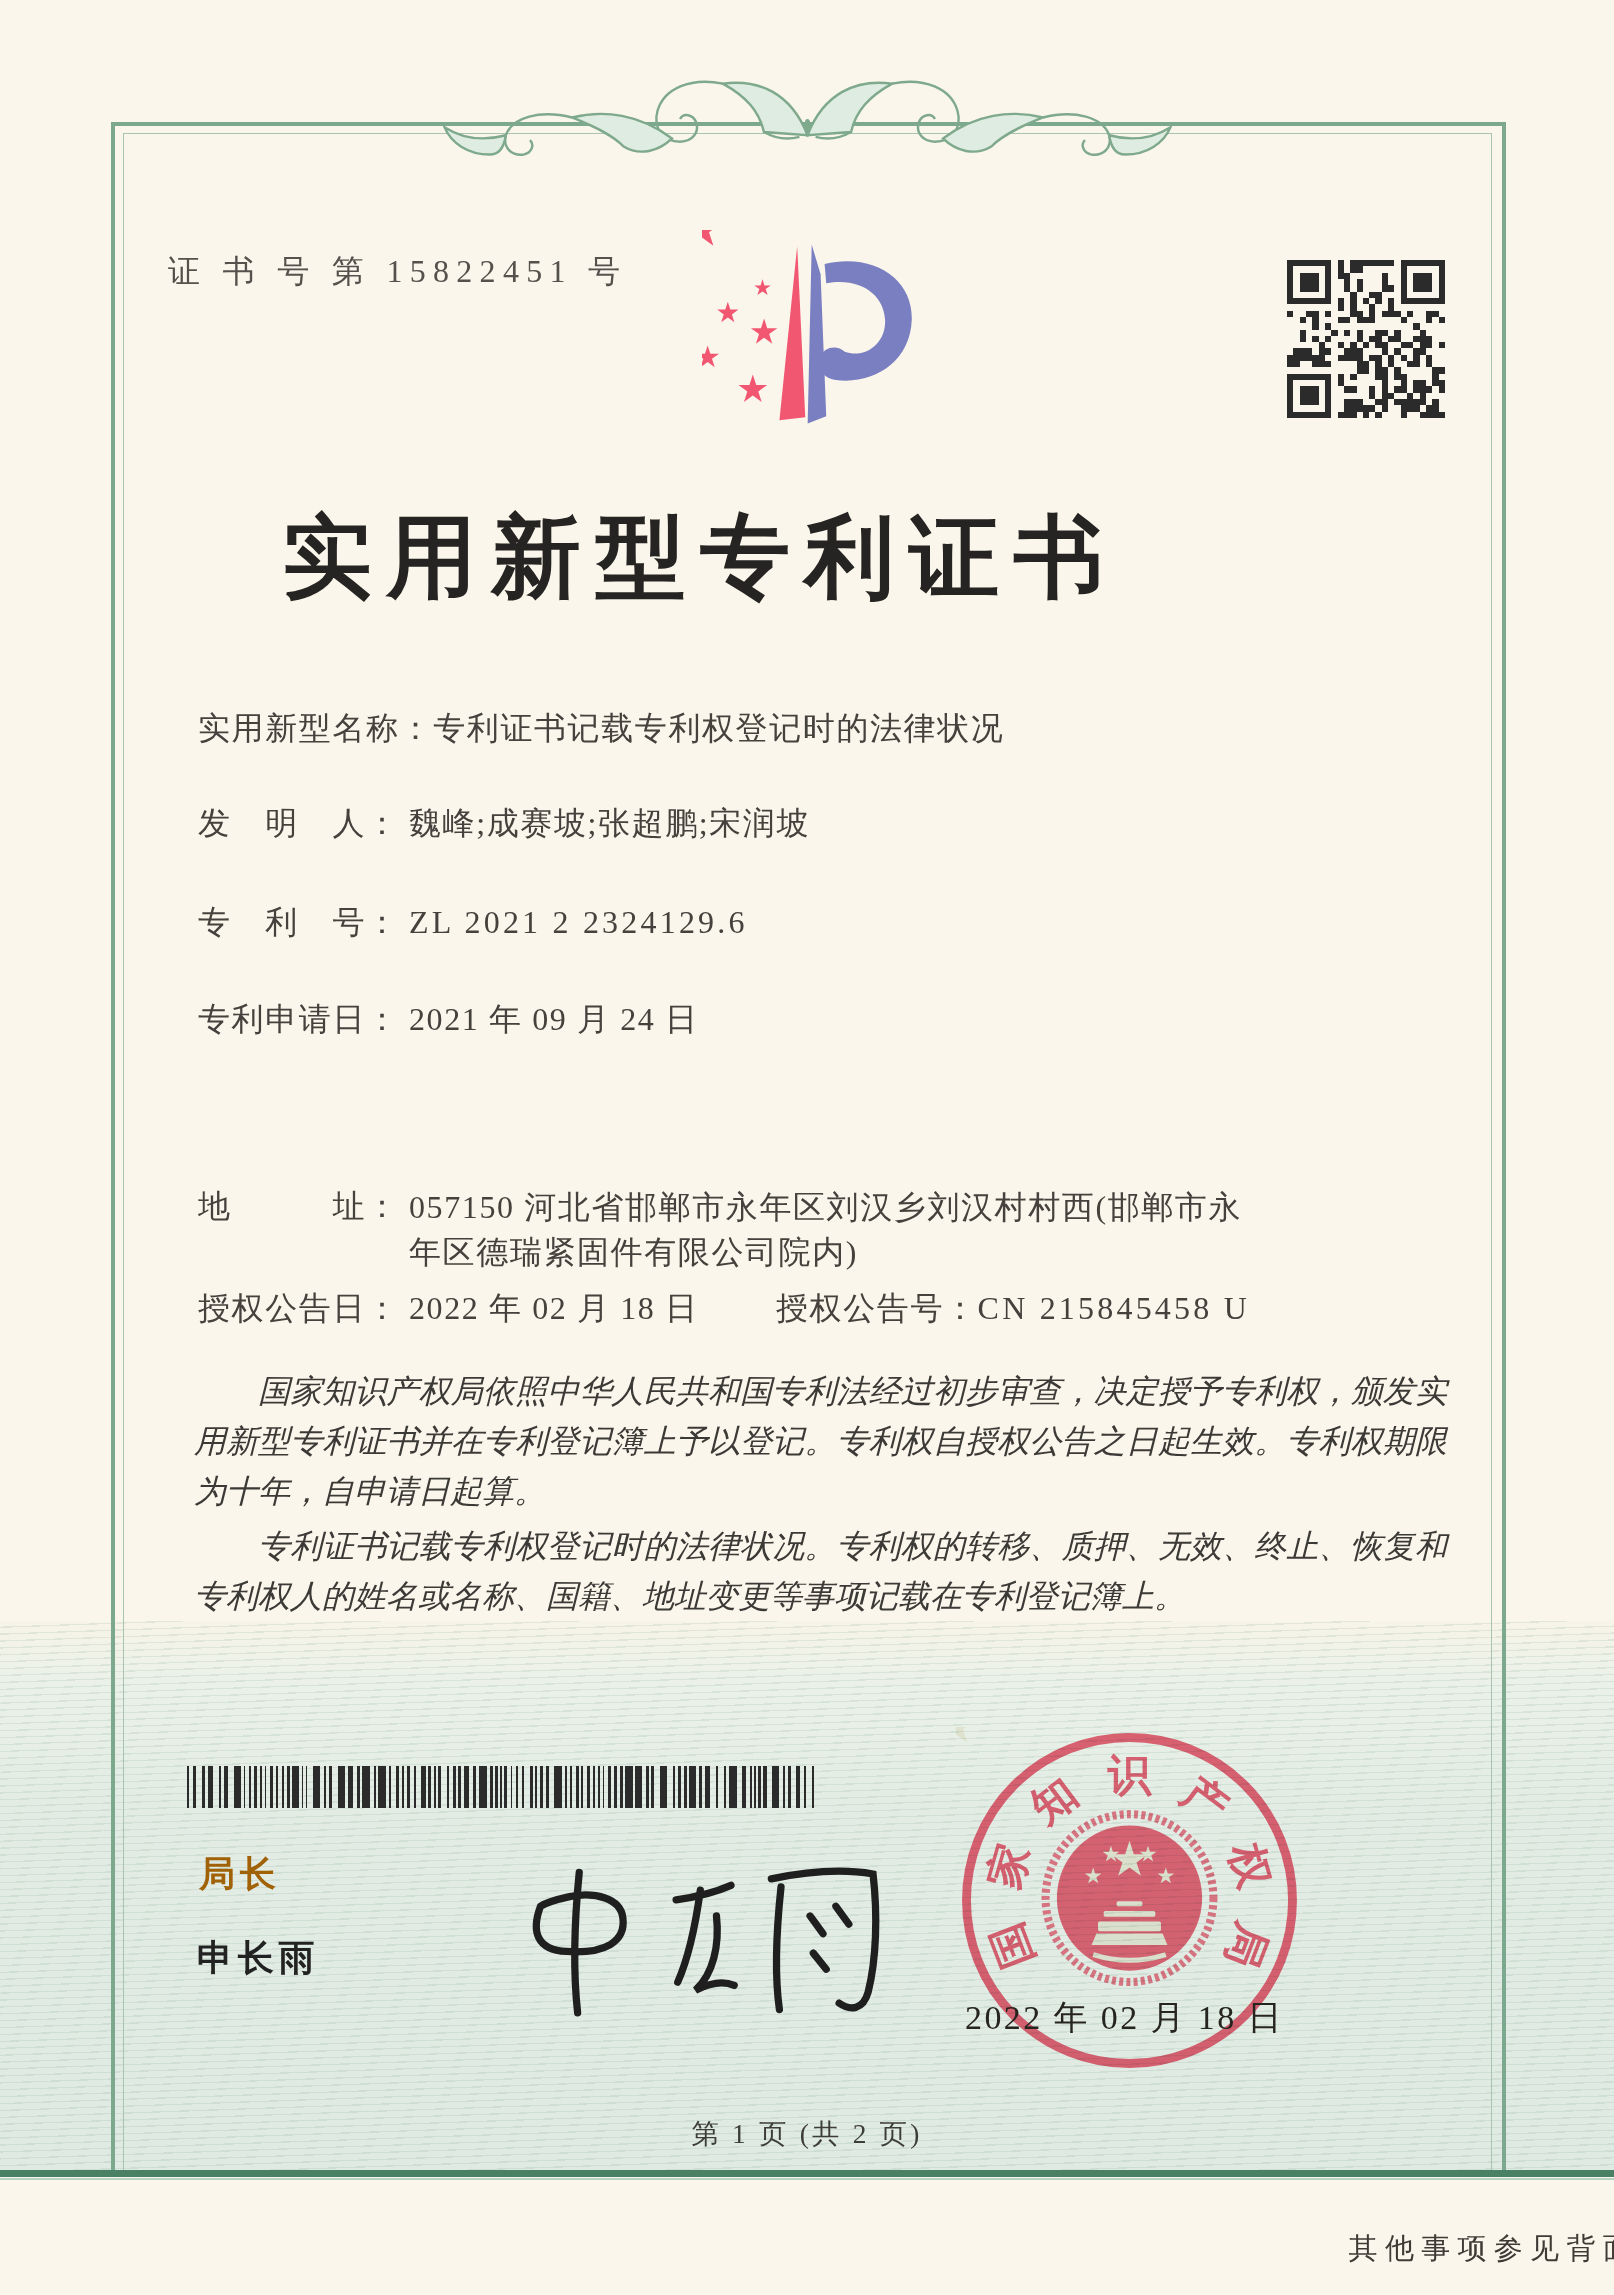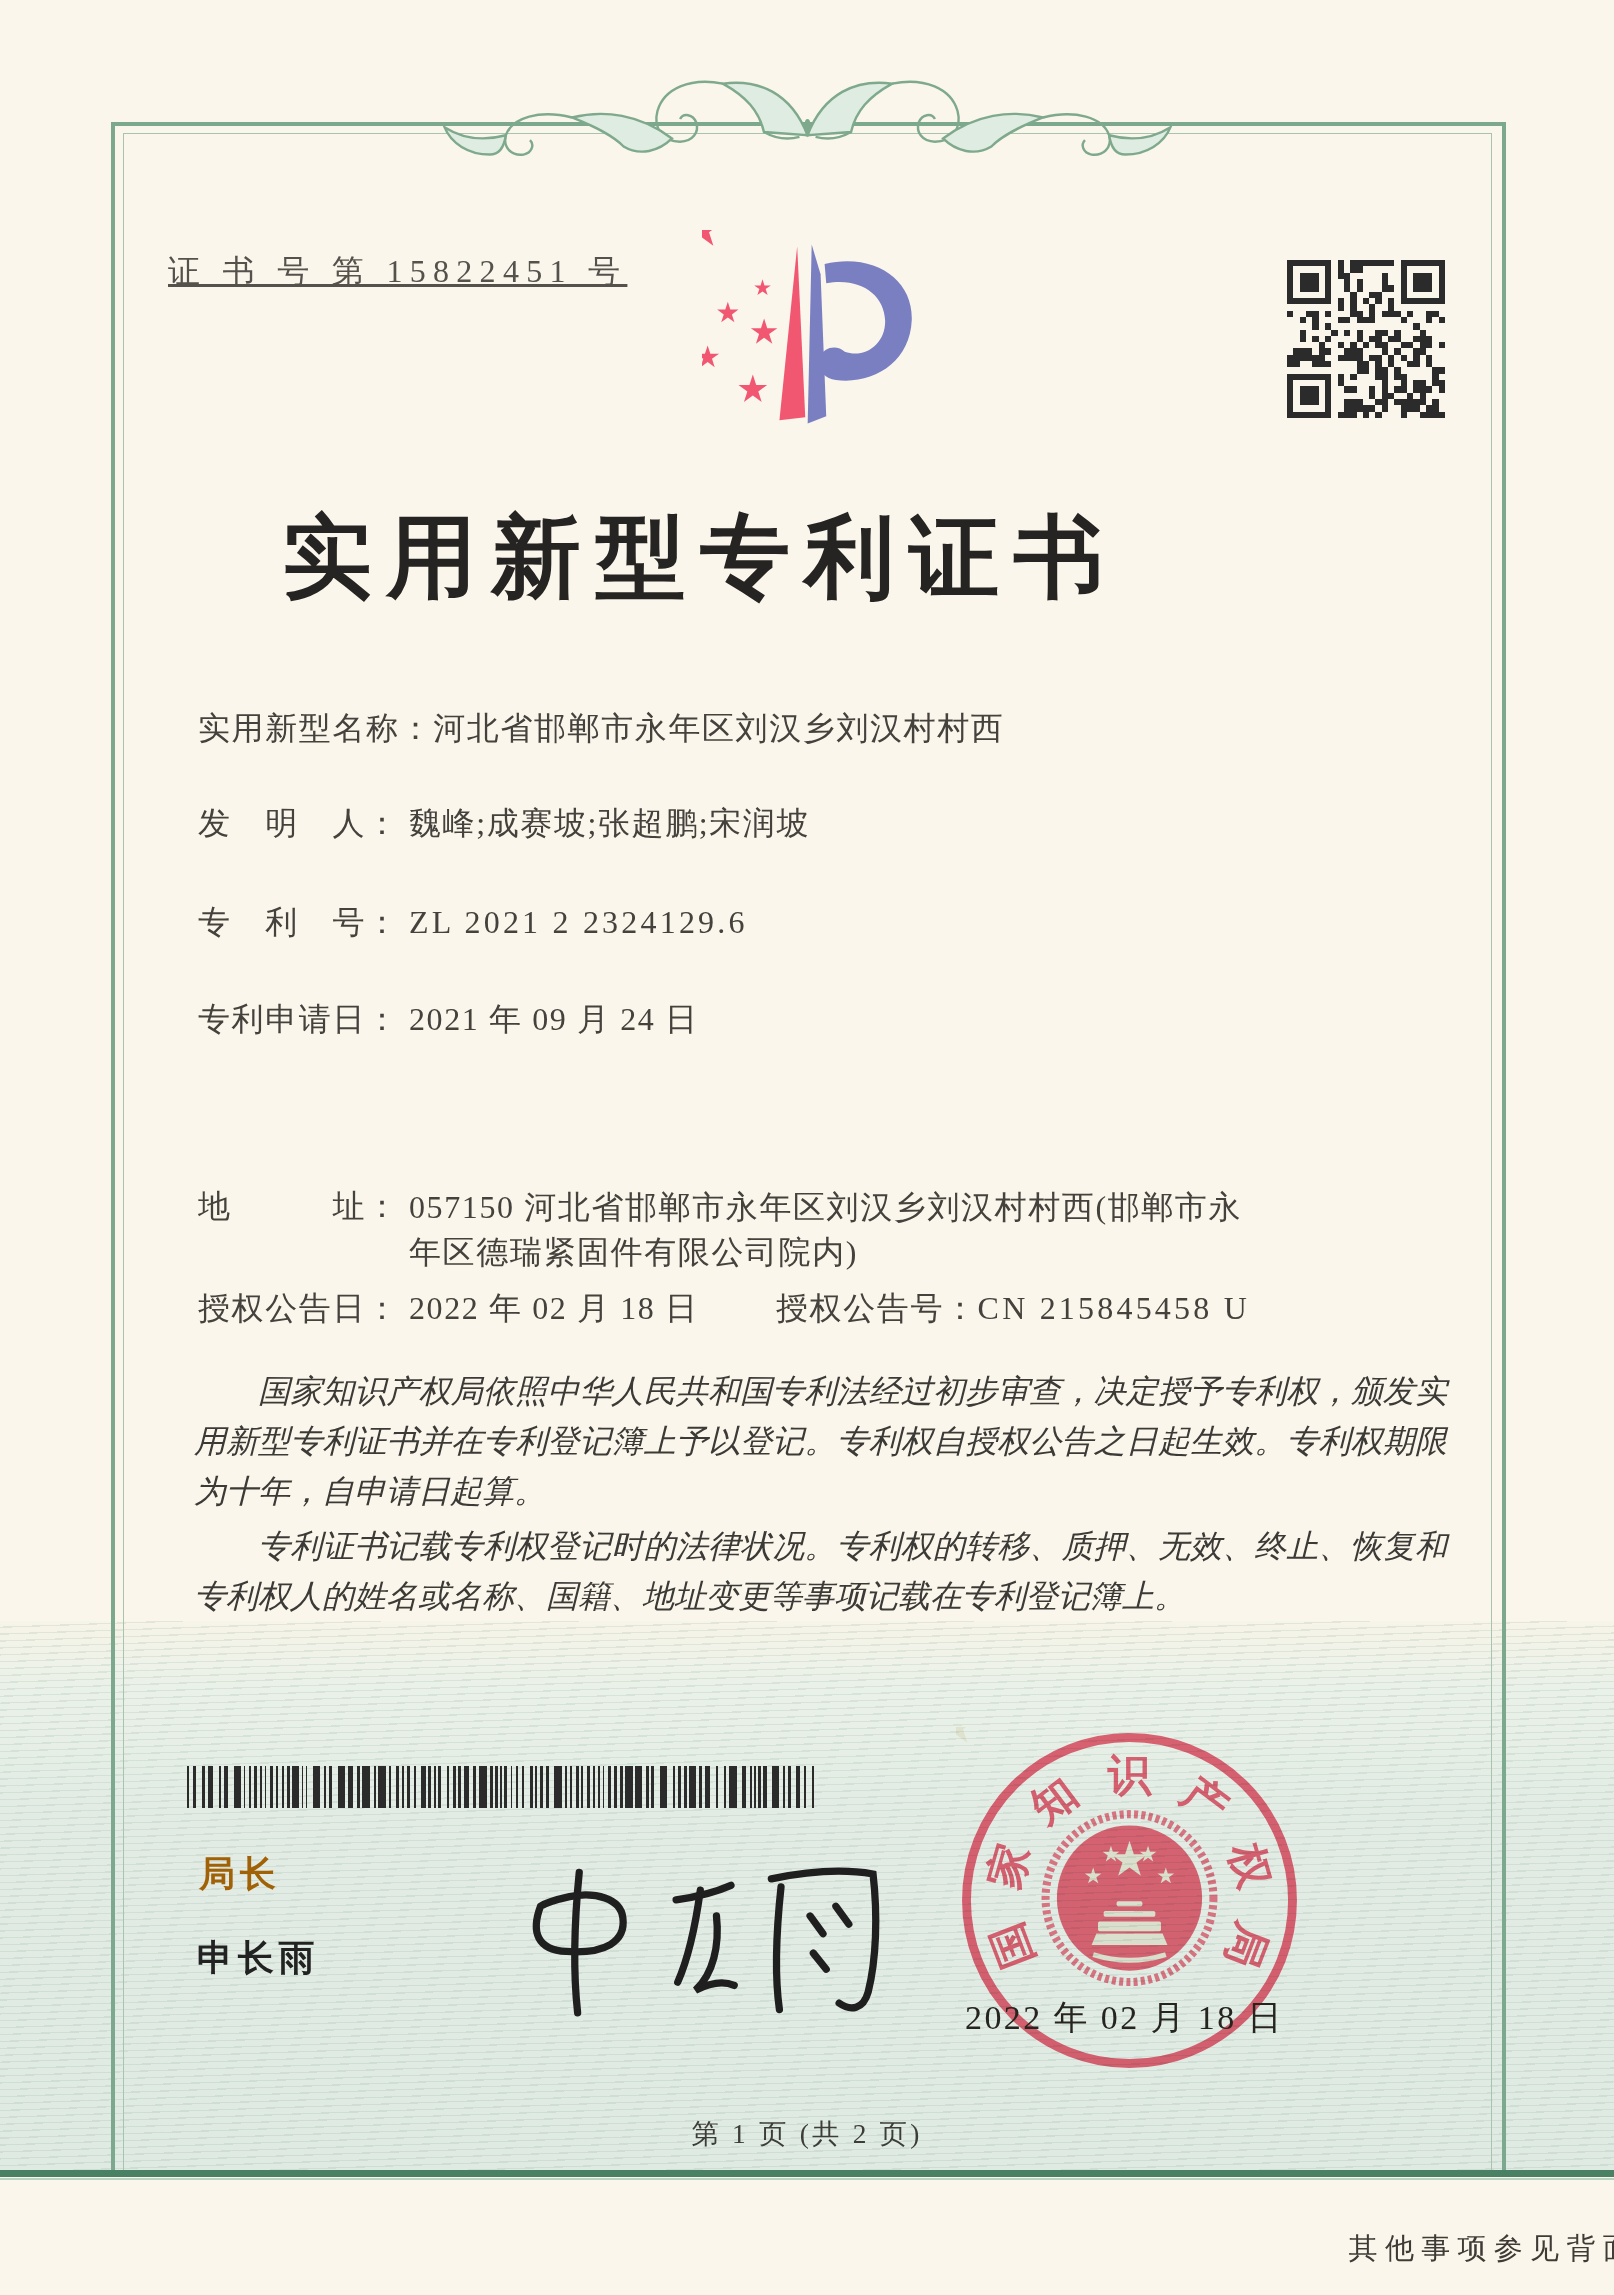--- a/index.html
+++ b/index.html
@@ -10,21 +10,21 @@
     background-image:
       repeating-linear-gradient(178deg, rgba(255,255,255,0) 0 5.6px, rgba(125,160,140,.17) 5.6px 6.9px),
       linear-gradient(180deg,#f7f4e8 0,#eaf1e8 65px,#e2ece4 194px,#dfeae2 100%);}
   
   .frame-outer{position:absolute;left:111px;top:122px;width:1387px;height:2048px;
     border:4px solid #7CA98E;border-bottom:none;}
   .frame-inner{position:absolute;left:123px;top:133px;width:1367px;height:2036px;
     border:1.6px solid #A8C4B0;border-bottom:none;}
   .bottom-line{position:absolute;left:0;top:2170px;width:1614px;height:6.5px;background:#4A8063;}
   .bottom-line2{position:absolute;left:0;top:2178px;width:1614px;height:2.4px;background:#B9D2C2;}
-  .cert-no{position:absolute;left:168px;top:250px;font-size:32px;letter-spacing:7.3px;color:#55524e;text-decoration:underline;}
+  .cert-no{position:absolute;left:168px;top:250px;font-size:32px;letter-spacing:7.3px;color:#55524e;}
   .title{position:absolute;left:0;top:497px;width:1400px;text-align:center;
     font-size:90px;font-weight:600;letter-spacing:14.5px;color:#262422;}
   .row{position:absolute;left:198px;font-size:32px;letter-spacing:1.6px;color:#45423e;white-space:nowrap;}
   .row .lbl{display:inline-block;min-width:211px;}
   .addr-val{display:inline-block;vertical-align:top;line-height:45px;white-space:nowrap;}
   .paras{position:absolute;left:194px;top:1366px;width:1253px;font-size:32px;line-height:50px;
     text-align:justify;color:#3c3a37;}
   .paras p{margin:0 0 4.8px 0;text-indent:2em;font-style:italic;}
   .sig-title{position:absolute;left:199px;top:1850px;font-size:36px;font-weight:700;
     font-family:"Liberation Sans","DejaVu Sans",sans-serif;color:#a16207;letter-spacing:4.8px;}
@@ -374,21 +374,21 @@
       <rect x="21" y="24" width="1" height="1" fill="#2b2b2b"></rect>
       <rect x="22" y="24" width="1" height="1" fill="#2b2b2b"></rect>
       <rect x="23" y="24" width="1" height="1" fill="#2b2b2b"></rect>
       <rect x="24" y="24" width="1" height="1" fill="#2b2b2b"></rect>
     </svg>
 
   <div class="cert-no">证 书 号 第 15822451 号</div>
   <div class="title">实用新型专利证书</div>
 
   <div class="row" style="top:707px">
-    <span class="lbl">实用新型名称：</span><span>河北省邯郸市永年区刘汉乡刘汉村村西</span>
+    <span class="lbl">实用新型名称：</span><span>专利证书记载专利权登记时的法律状况</span>
   </div>
   <div class="row" style="top:802px">
     <span class="lbl">发　明　人：</span><span>魏峰;成赛坡;张超鹏;宋润坡</span>
   </div>
   <div class="row" style="top:901px">
     <span class="lbl">专　利　号：</span><span style="letter-spacing:3.2px">ZL 2021 2 2324129.6</span>
   </div>
   <div class="row" style="top:998px">
     <span class="lbl">专利申请日：</span><span>2021 年 09 月 24 日</span>
   </div>

